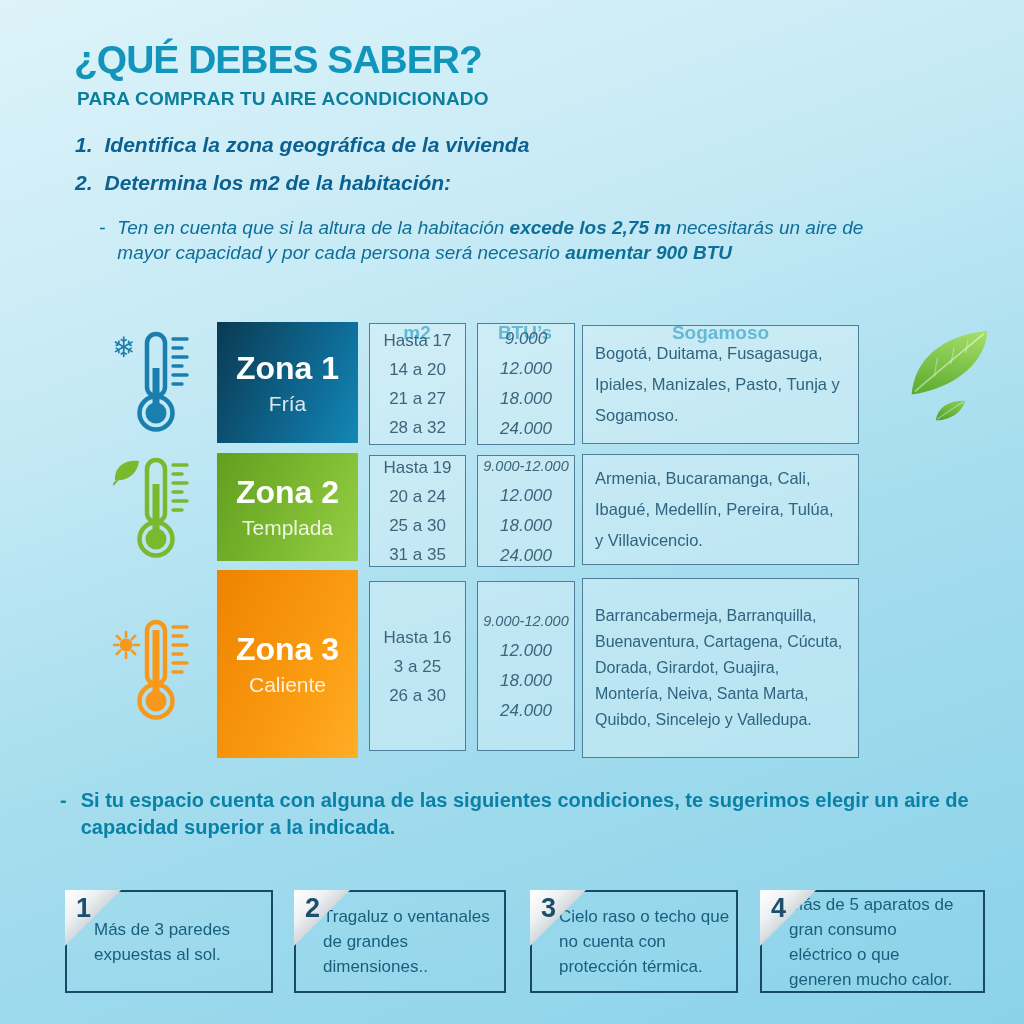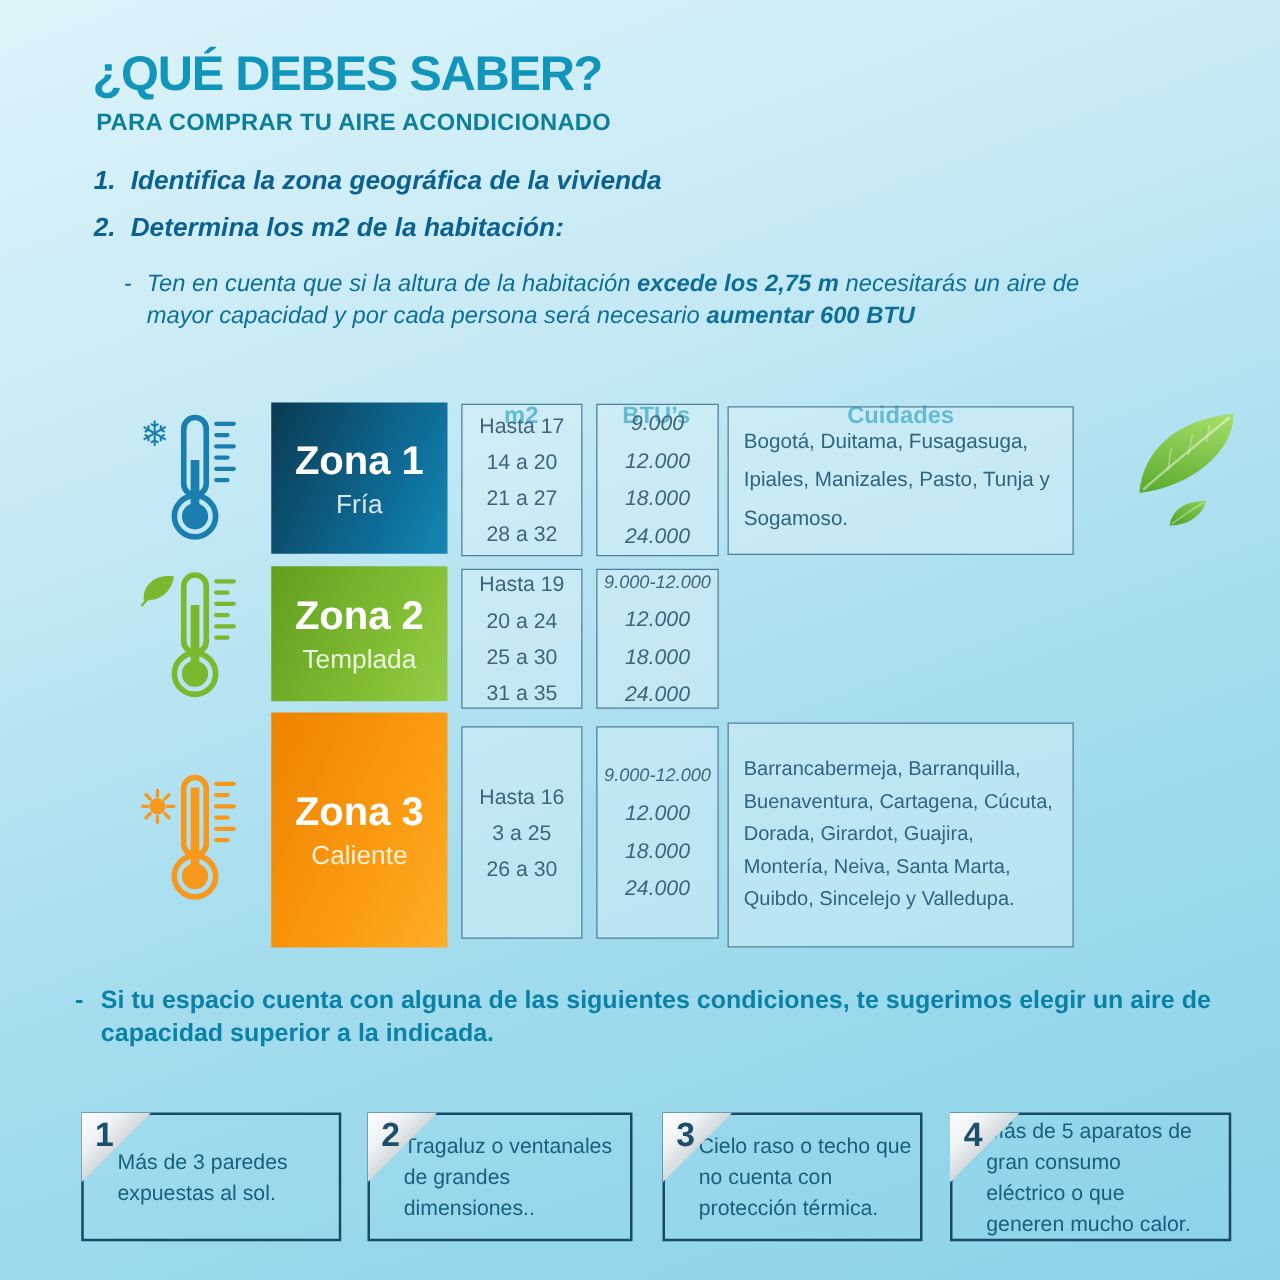--- a/index.html
+++ b/index.html
@@ -84,26 +84,26 @@
     <span>1.</span>
     <span>Identifica la zona geográfica de la vivienda</span>
   </div>
   <div class="abs step step-2">
     <span>2.</span>
     <span>Determina los m2 de la habitación:</span>
   </div>
 
   <div class="abs height-note">
     <span>-</span>
-    <span><span>Ten en cuenta que si la altura de la habitación </span><b>excede los 2,75 m</b><span> necesitarás un aire de mayor capacidad  y por cada persona será necesario </span><b>aumentar 600 BTU</b></span>
+    <span><span>Ten en cuenta que si la altura de la habitación </span><b>excede los 2,75 m</b><span> necesitarás un aire de mayor capacidad  y por cada persona será necesario </span><b>aumentar 900 BTU</b></span>
   </div>
 
   <div class="abs col-head head-m2">m2</div>
   <div class="abs col-head head-btu">BTU’s</div>
-  <div class="abs col-head head-cities">Cuidades</div>
+  <div class="abs col-head head-cities">Sogamoso</div>
 
   <div class="abs icon-box" style="top:330px;">
     <svg width="92" height="106" viewBox="0 0 92 106">
       <text x="-1" y="27" font-size="28" fill="#1a7fae">❄</text>
       <rect x="39.5" y="38" width="7" height="45" fill="#1a7fae"></rect>
       <rect x="34" y="4" width="18" height="62" rx="9" fill="none" stroke="#1a7fae" stroke-width="4.5"></rect>
       <circle cx="43" cy="83" r="16.5" fill="none" stroke="#1a7fae" stroke-width="4.5"></circle>
       <circle cx="43" cy="83" r="10.5" fill="#1a7fae"></circle>
       <g stroke="#1a7fae" stroke-width="3.4" stroke-linecap="round">
         <line x1="60" y1="9" x2="74" y2="9"></line>
@@ -162,20 +162,23 @@
     <span>20 a 24</span>
     <span>25 a 30</span>
     <span>31 a 35</span>
   </div>
   <div class="abs vbox btu-col" style="top:455px;height:110px;">
     <span class="btu-small">9.000-12.000</span>
     <span>12.000</span>
     <span>18.000</span>
     <span>24.000</span>
   </div>
+  <div class="abs cities-box cities-2" style="top:454px;height:111px;">
+    <span>Armenia, Bucaramanga, Cali, Ibagué, Medellín, Pereira, Tulúa, y Villavicencio.</span>
+  </div>
 
   <div class="abs icon-box" style="top:618px;">
     <svg width="92" height="106" viewBox="0 0 92 106">
       <circle cx="13" cy="27" r="6.5" fill="#f6981c"></circle>
       <g stroke="#f6981c" stroke-width="2.6" stroke-linecap="round">
         <line x1="21" y1="27" x2="26" y2="27"></line>
         <line x1="18.7" y1="32.7" x2="22.2" y2="36.2"></line>
         <line x1="13" y1="35" x2="13" y2="40"></line>
         <line x1="7.3" y1="32.7" x2="3.8" y2="36.2"></line>
         <line x1="5" y1="27" x2="0" y2="27"></line>

